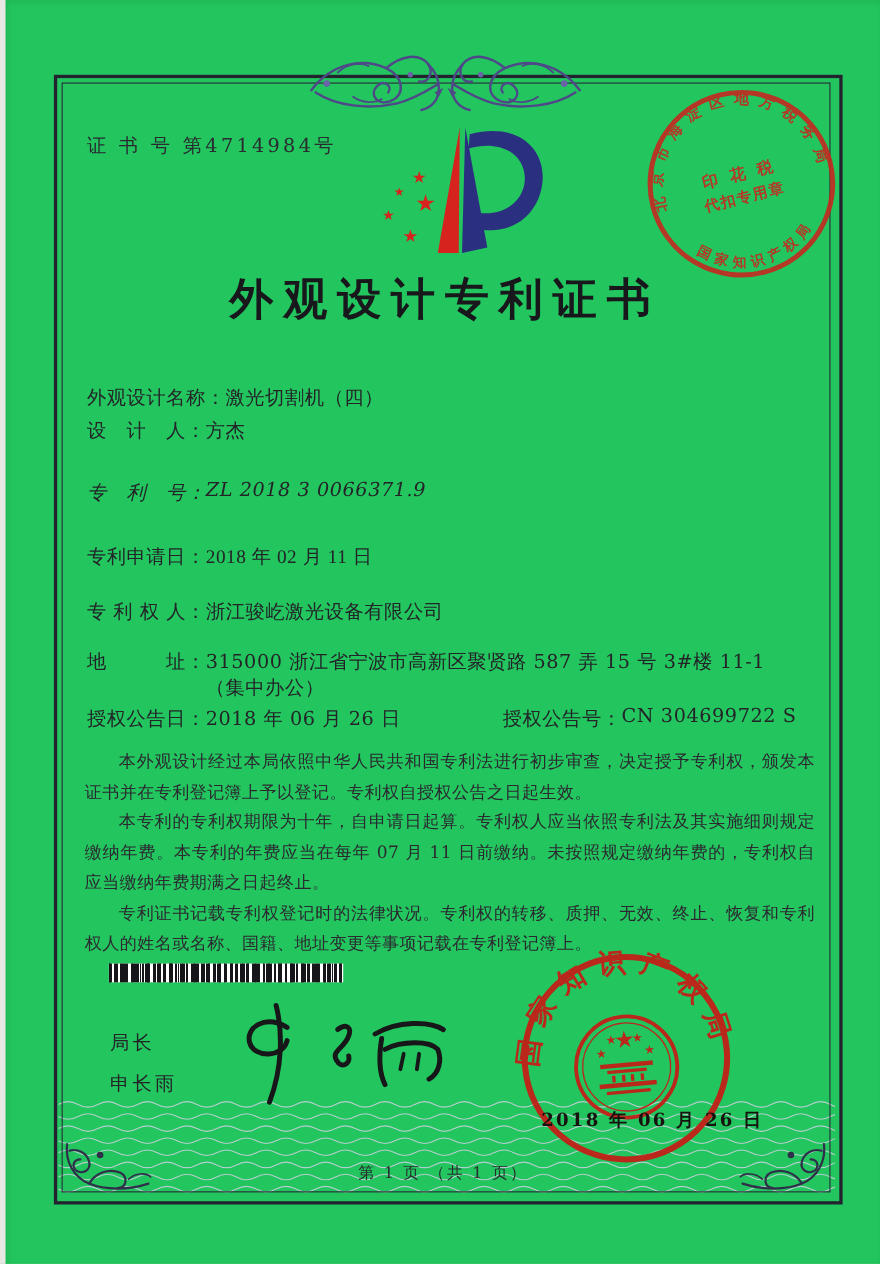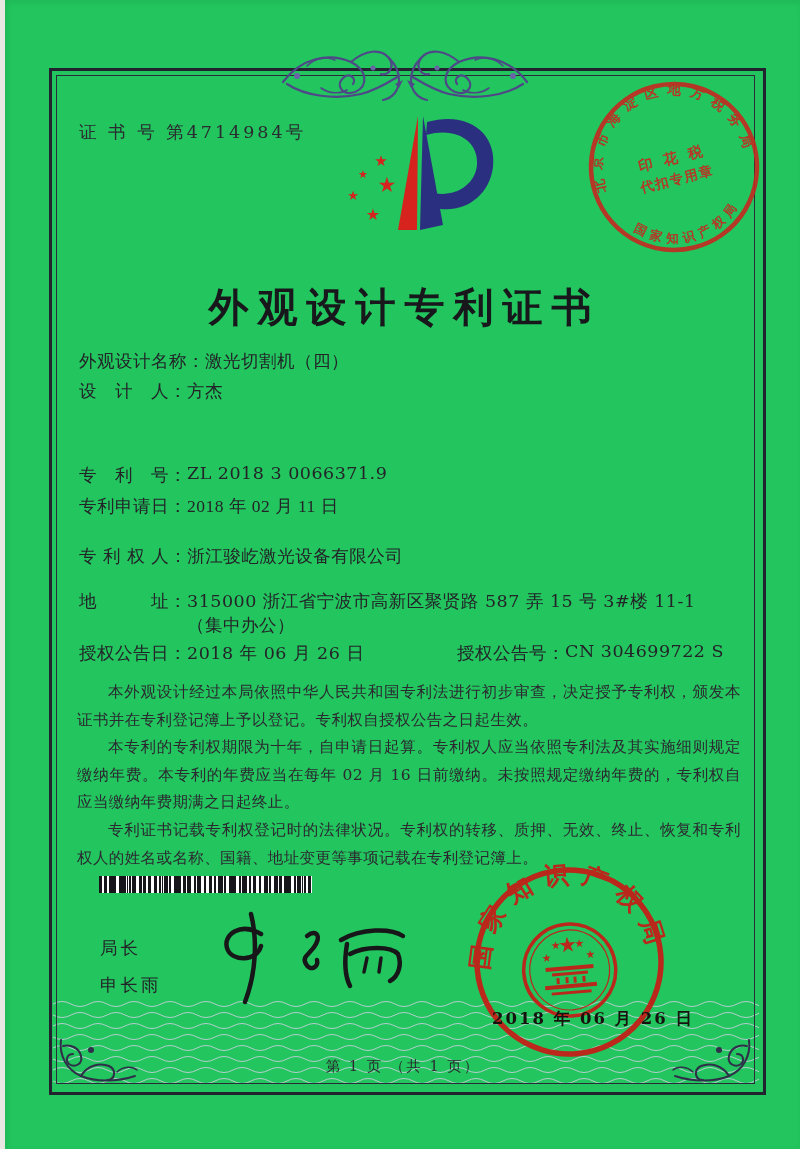--- a/index.html
+++ b/index.html
@@ -22,21 +22,21 @@
   }
   #frame-inner{
     left:51px;top:75px;width:697px;height:1007px;
     border:1px solid #2a2a38;
   }
   #cert-no{
     left:74px;top:120px;font-size:17.5px;color:#2a2a30;letter-spacing:3px;
   }
   #title{
     left:44px;top:244px;width:711px;text-align:center;
-    font-size:40px;font-weight:700;color:#17171c;letter-spacing:9px;margin-top:36px;
+    font-size:40px;font-weight:700;color:#17171c;letter-spacing:9px;
   }
   .field-row{
     left:74px;width:664px;font-size:17.5px;color:#232328;
     display:flex;letter-spacing:.5px;
   }
   .field-label{white-space:pre;flex:0 0 auto;}
   .field-value{flex:1 1 auto;}
   #row-grant-no{left:452px;width:290px;}
   #body-text{
     left:72px;top:679px;width:664px;
@@ -160,21 +160,21 @@
   <div id="title" class="abs">外观设计专利证书</div>
 
   <div class="abs field-row" style="top:349px;">
     <span class="field-label">外观设计名称：</span>
     <span class="field-value">激光切割机（四）</span>
   </div>
   <div class="abs field-row" style="top:379px;">
     <span class="field-label">设　计　人：</span>
     <span class="field-value">方杰</span>
   </div>
-  <div class="abs field-row" style="top:463px;">
+  <div class="abs field-row" style="top:436px;font-style:italic;">
     <span class="field-label">专　利　号：</span>
     <span class="field-value">ZL 2018 3 0066371.9</span>
   </div>
   <div class="abs field-row" style="top:494px;font-family:Liberation Serif, serif;">
     <span class="field-label">专利申请日：</span>
     <span class="field-value">2018 年 02 月 11 日</span>
   </div>
   <div class="abs field-row" style="top:544px;">
     <span class="field-label">专 利 权 人：</span>
     <span class="field-value">浙江骏屹激光设备有限公司</span>
@@ -187,21 +187,21 @@
     <span class="field-label">授权公告日：</span>
     <span class="field-value">2018 年 06 月 26 日</span>
   </div>
   <div id="row-grant-no" class="abs field-row" style="top:641px;">
     <span class="field-label">授权公告号：</span>
     <span class="field-value">CN 304699722 S</span>
   </div>
 
   <div id="body-text" class="abs">
     <p>本外观设计经过本局依照中华人民共和国专利法进行初步审查，决定授予专利权，颁发本证书并在专利登记簿上予以登记。专利权自授权公告之日起生效。</p>
-    <p>本专利的专利权期限为十年，自申请日起算。专利权人应当依照专利法及其实施细则规定缴纳年费。本专利的年费应当在每年 02 月 16 日前缴纳。未按照规定缴纳年费的，专利权自应当缴纳年费期满之日起终止。</p>
+    <p>本专利的专利权期限为十年，自申请日起算。专利权人应当依照专利法及其实施细则规定缴纳年费。本专利的年费应当在每年 07 月 11 日前缴纳。未按照规定缴纳年费的，专利权自应当缴纳年费期满之日起终止。</p>
     <p>专利证书记载专利权登记时的法律状况。专利权的转移、质押、无效、终止、恢复和专利权人的姓名或名称、国籍、地址变更等事项记载在专利登记簿上。</p>
   </div>
 
   <div id="barcode" class="abs"></div>
 
   <div id="director-title" class="abs">局长</div>
   <div id="director-name" class="abs">申长雨</div>
 
   <svg id="signature" class="abs" width="220" height="100" viewBox="0 0 220 100">
     <g fill="none" stroke="#17171a" stroke-width="4.5" stroke-linecap="round">

